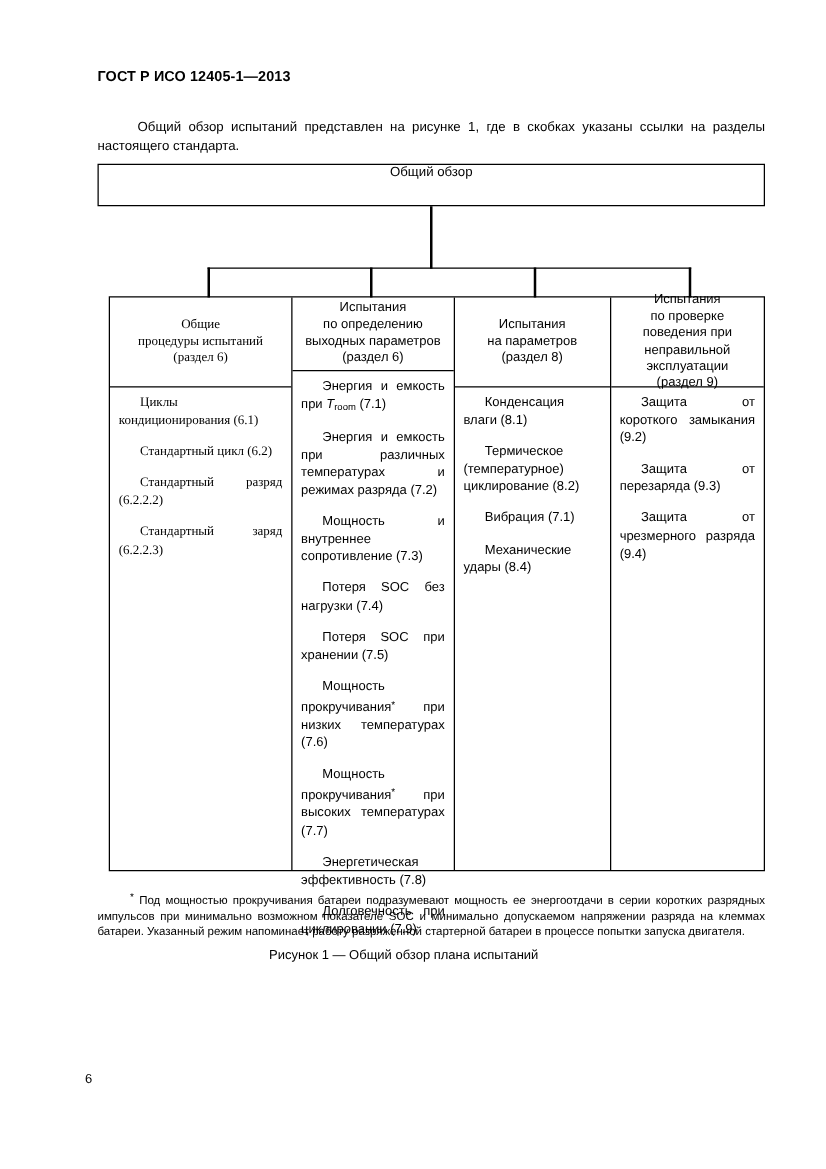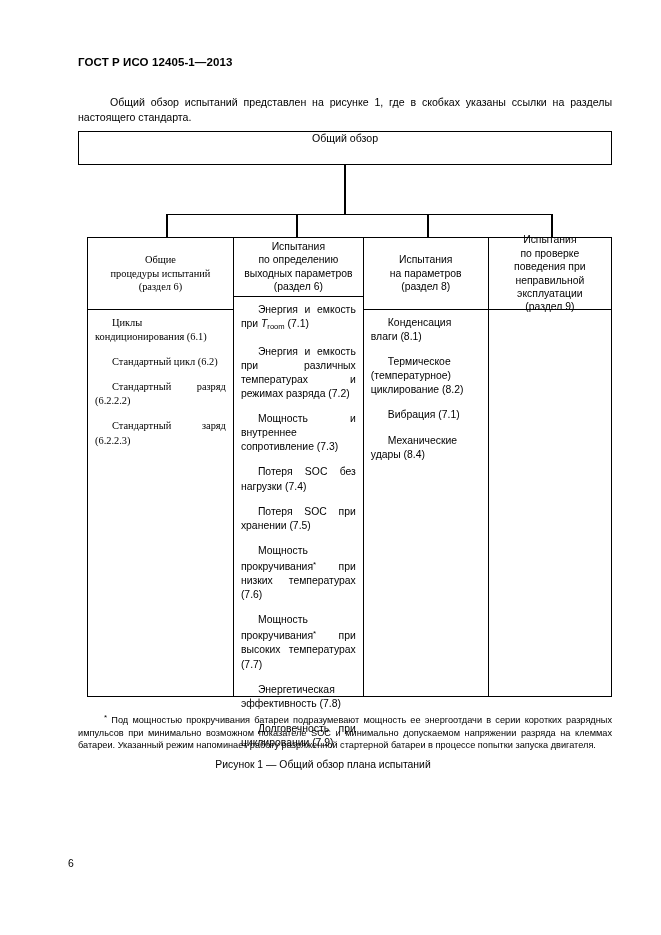--- a/index.html
+++ b/index.html
@@ -270,20 +270,25 @@
 
       <div class="chart-col col-4">
         <div class="col-head">
           <span class="hl">Испытания</span>
           <span class="hl">по проверке</span>
           <span class="hl">поведения при</span>
           <span class="hl">неправильной</span>
           <span class="hl">эксплуатации</span>
           <span class="hl">(раздел 9)</span>
         </div>
+        <div class="col-body">
+          <p class="entry">Защита от короткого замыкания (9.2)</p>
+          <p class="entry">Защита от перезаряда (9.3)</p>
+          <p class="entry">Защита от чрезмерного разряда (9.4)</p>
+        </div>
       </div>
 
     </div>
   </div>
 
   <p class="footnote"><sup>*</sup> <span>Под мощностью прокручивания батареи подразумевают мощность ее энергоотдачи в серии коротких разрядных импульсов при минимально возможном показателе SOC и минимально допускаемом напряжении разряда на клеммах батареи. Указанный режим напоминает работу разряженной стартерной батареи в процессе попытки запуска двигателя.</span></p>
 
   <div class="fig-caption">Рисунок 1 — Общий обзор плана испытаний</div>
 
   <div class="page-number">6</div>

